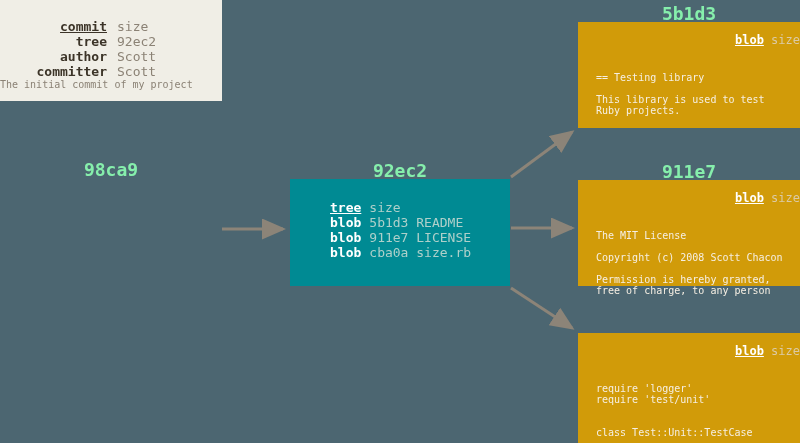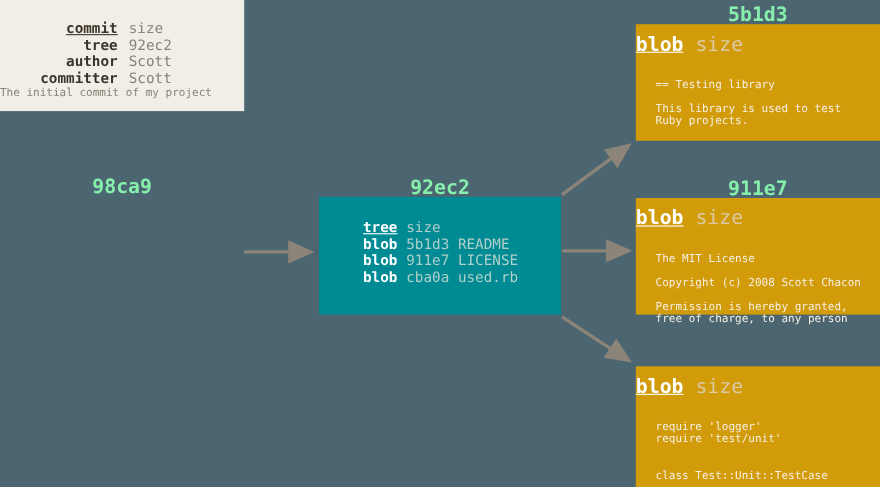--- a/index.html
+++ b/index.html
@@ -40,21 +40,21 @@
   #tree-box .kv-key { width:auto; text-align:left; color:#ffffff; }
   #tree-box .kv-gap { width:8px; }
   #tree-box .kv-val { color:#aed0ca; }
 
   
   .blob-box { left:578px; width:222px; background:#d19b09; padding-top:11px; }
   #blob-box-0 { top:22px; height:106px; }
   #blob-box-1 { top:180px; height:106px; }
   #blob-box-2 { top:333px; height:110px; }
   .blob-title {
-    text-align:left; font-size:18px; line-height:15px; white-space:pre;
+    text-align:right; font-size:12px; line-height:15px; white-space:pre;
   }
   .blob-type { font-weight:bold; color:#ffffff; text-decoration:underline; }
   .blob-size { color:#dbcaa5; }
   .blob-body { margin-top:24px; padding-left:18px; }
   .bline {
     font-size:10px; line-height:11px; min-height:11px;
     color:#f6efe3; white-space:pre;
   }
 
   #arrow-layer { position:absolute; left:0; top:0; width:800px; height:443px; }
@@ -118,21 +118,21 @@
         <span class="kv-val">5b1d3 README</span>
     </div>
     <div class="kv-row">
       <span class="kv-key">blob</span>
         <span class="kv-gap"></span>
         <span class="kv-val">911e7 LICENSE</span>
     </div>
     <div class="kv-row">
       <span class="kv-key">blob</span>
         <span class="kv-gap"></span>
-        <span class="kv-val">cba0a used.rb</span>
+        <span class="kv-val">cba0a size.rb</span>
     </div>
   </div>
 
   <div id="blob-box-0" class="obj-box blob-box">
     <div class="blob-title"><span class="blob-type">blob</span><span> </span><span class="blob-size">size</span></div>
     <div class="blob-body">
       <div class="bline">== Testing library</div>
       <div class="bline"></div>
       <div class="bline">This library is used to test</div>
       <div class="bline">Ruby projects.</div>

